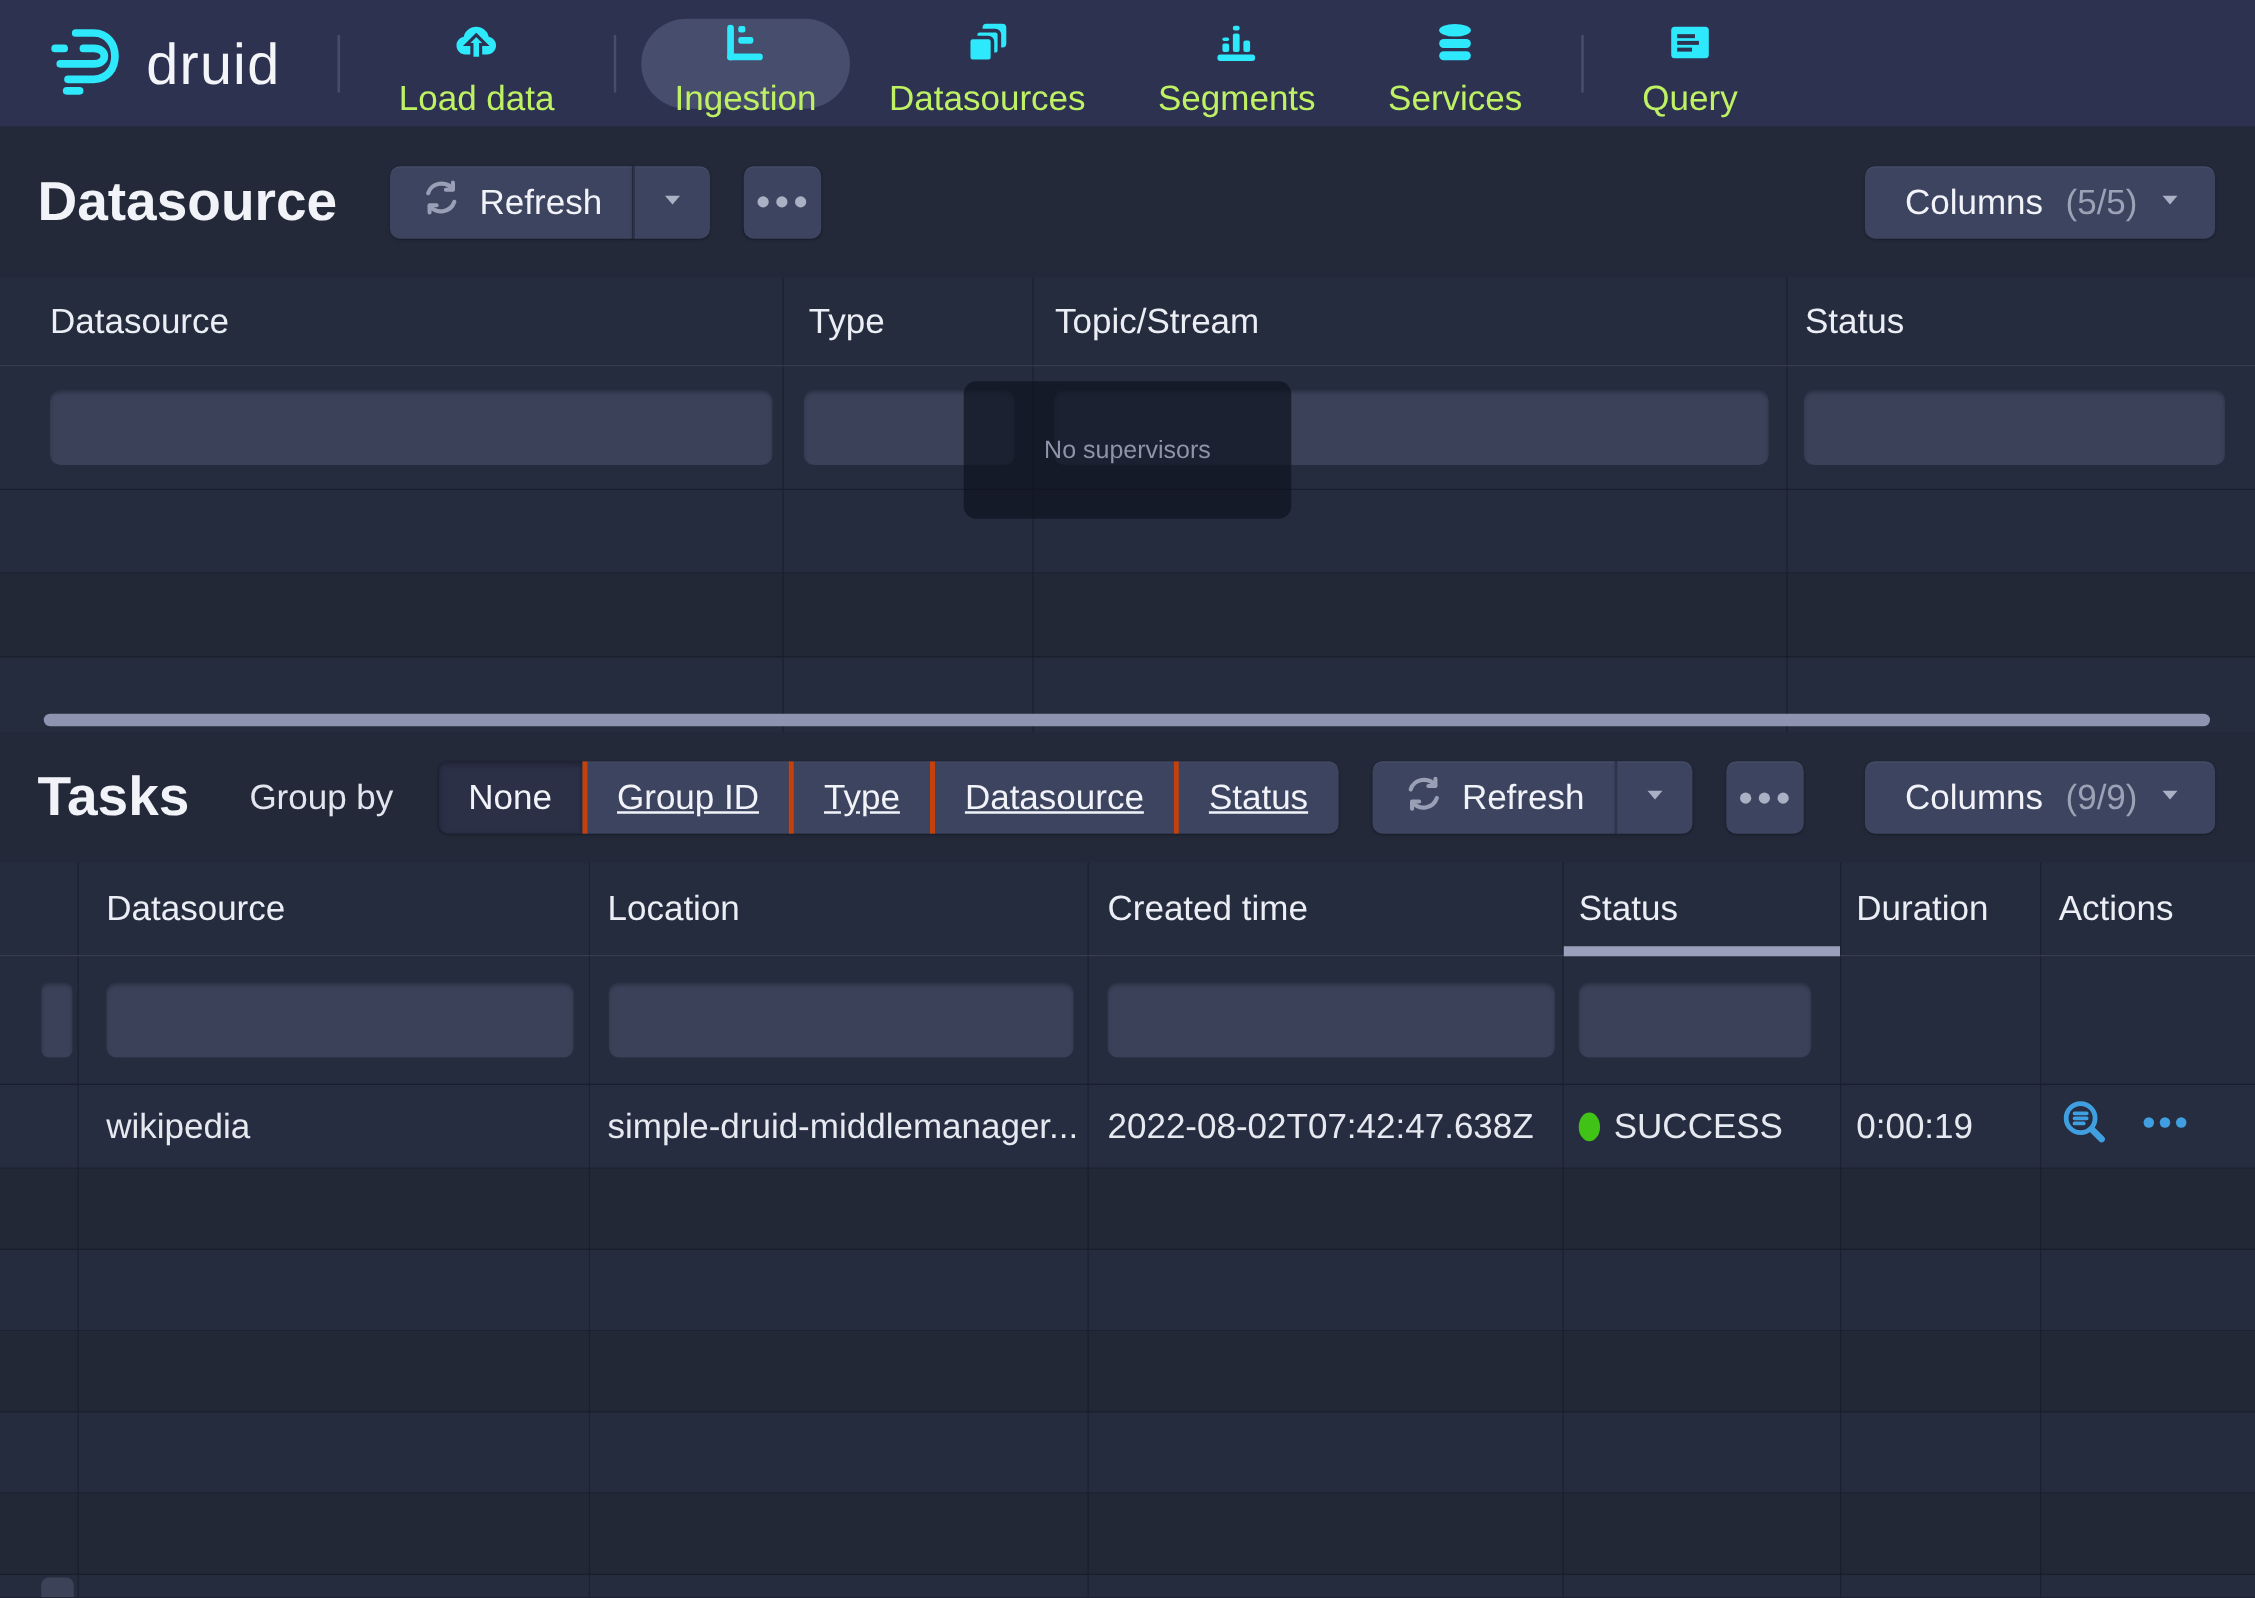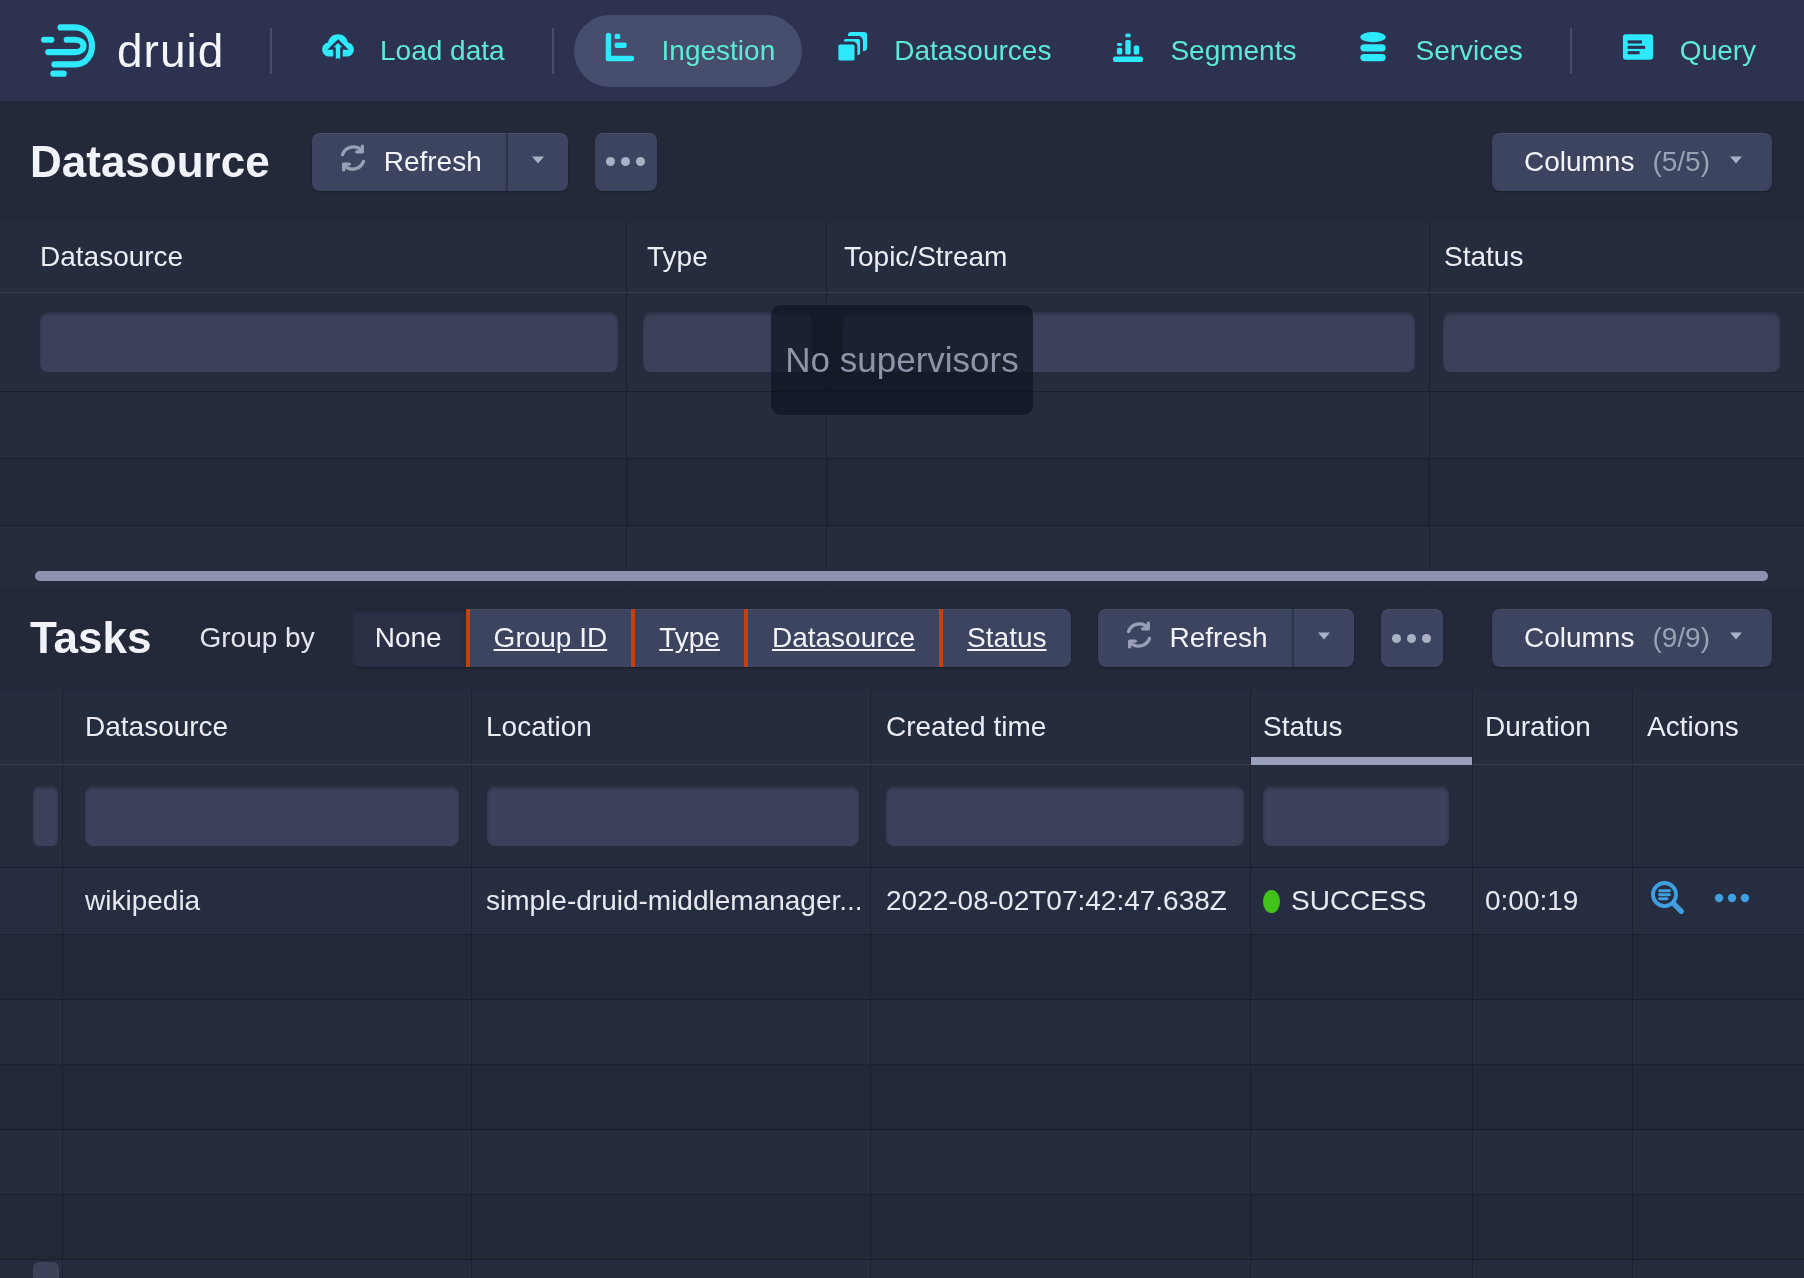--- a/index.html
+++ b/index.html
@@ -12,23 +12,24 @@
 
   
   .navbar {
     height:101px; background:#2d3250; display:flex; align-items:center;
     padding-left:40px;
   }
   .logo-group { display:flex; align-items:center; gap:5px; width:212px; }
   .logo-text { font-size:46px; color:#f4f5f9; letter-spacing:1px; font-weight:400; }
   .nav-divider { width:2px; height:46px; background:#474d6c; margin:0 18px; }
   .nav-item {
-    display:flex; align-items:center; gap:23px; padding:0 27px; height:72px;
-    border-radius:36px; font-size:28px; color:#5eead4; cursor:pointer; margin:0 2px;
+    display:flex; align-items:center; gap:3px; padding:0 27px; height:72px;
+    border-radius:36px; font-size:28px; color:#bef264; cursor:pointer; margin:0 2px;
     white-space:nowrap;
+    flex-direction:column;
   }
   .nav-item.active { background:#474d6d; }
 
   
   .section-header { display:flex; align-items:center; padding:0 32px 0 30px; }
   .sup-header { height:121px; }
   .task-header { height:104px; }
   .section-title { font-size:44px; font-weight:700; color:#f1f3f9; }
 
   .btn {
@@ -79,21 +80,21 @@
   .sup-filter .sup-c2 { padding:0 14px 0 16px; }
   .sup-filter .sup-c3 { padding:0 14px 0 16px; }
   .sup-filter .sup-c4 { padding:0 24px 0 13px; }
   .sup-row { height:67px; }
   .sup-row.last { height:60px; border-bottom:none; }
 
   .empty-overlay {
     position:absolute; left:771px; top:83px; width:262px; height:110px;
     background:rgba(13,17,29,0.68); border-radius:10px;
     display:flex; align-items:center; justify-content:center;
-    font-size:35px; color:#8e95a9; z-index:5;
+    font-size:20px; color:#8e95a9; z-index:5;
   }
   .hscrollbar {
     position:absolute; left:35px; top:349px; width:1733px; height:10px;
     border-radius:5px; background:#8e94b0; z-index:6;
   }
 
   
   .tasks-table { height:588px; }
   .tk-c0 { width:63px; }
   .tk-c1 { width:409px; padding-left:22px; }

